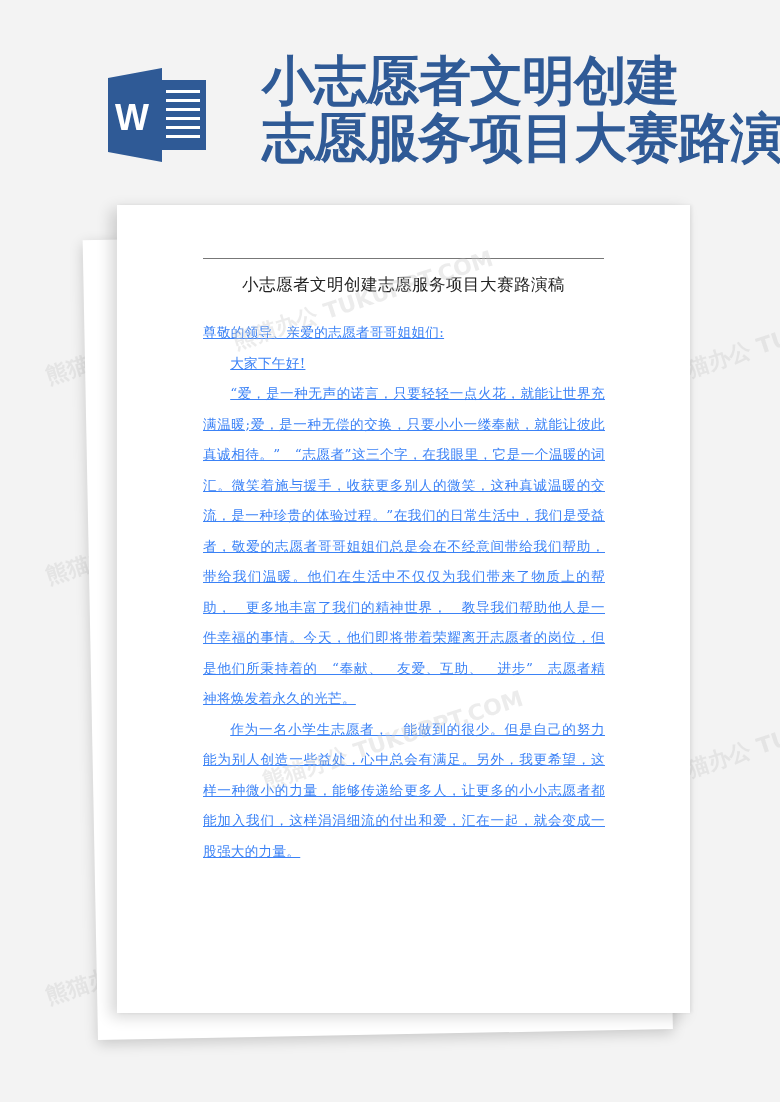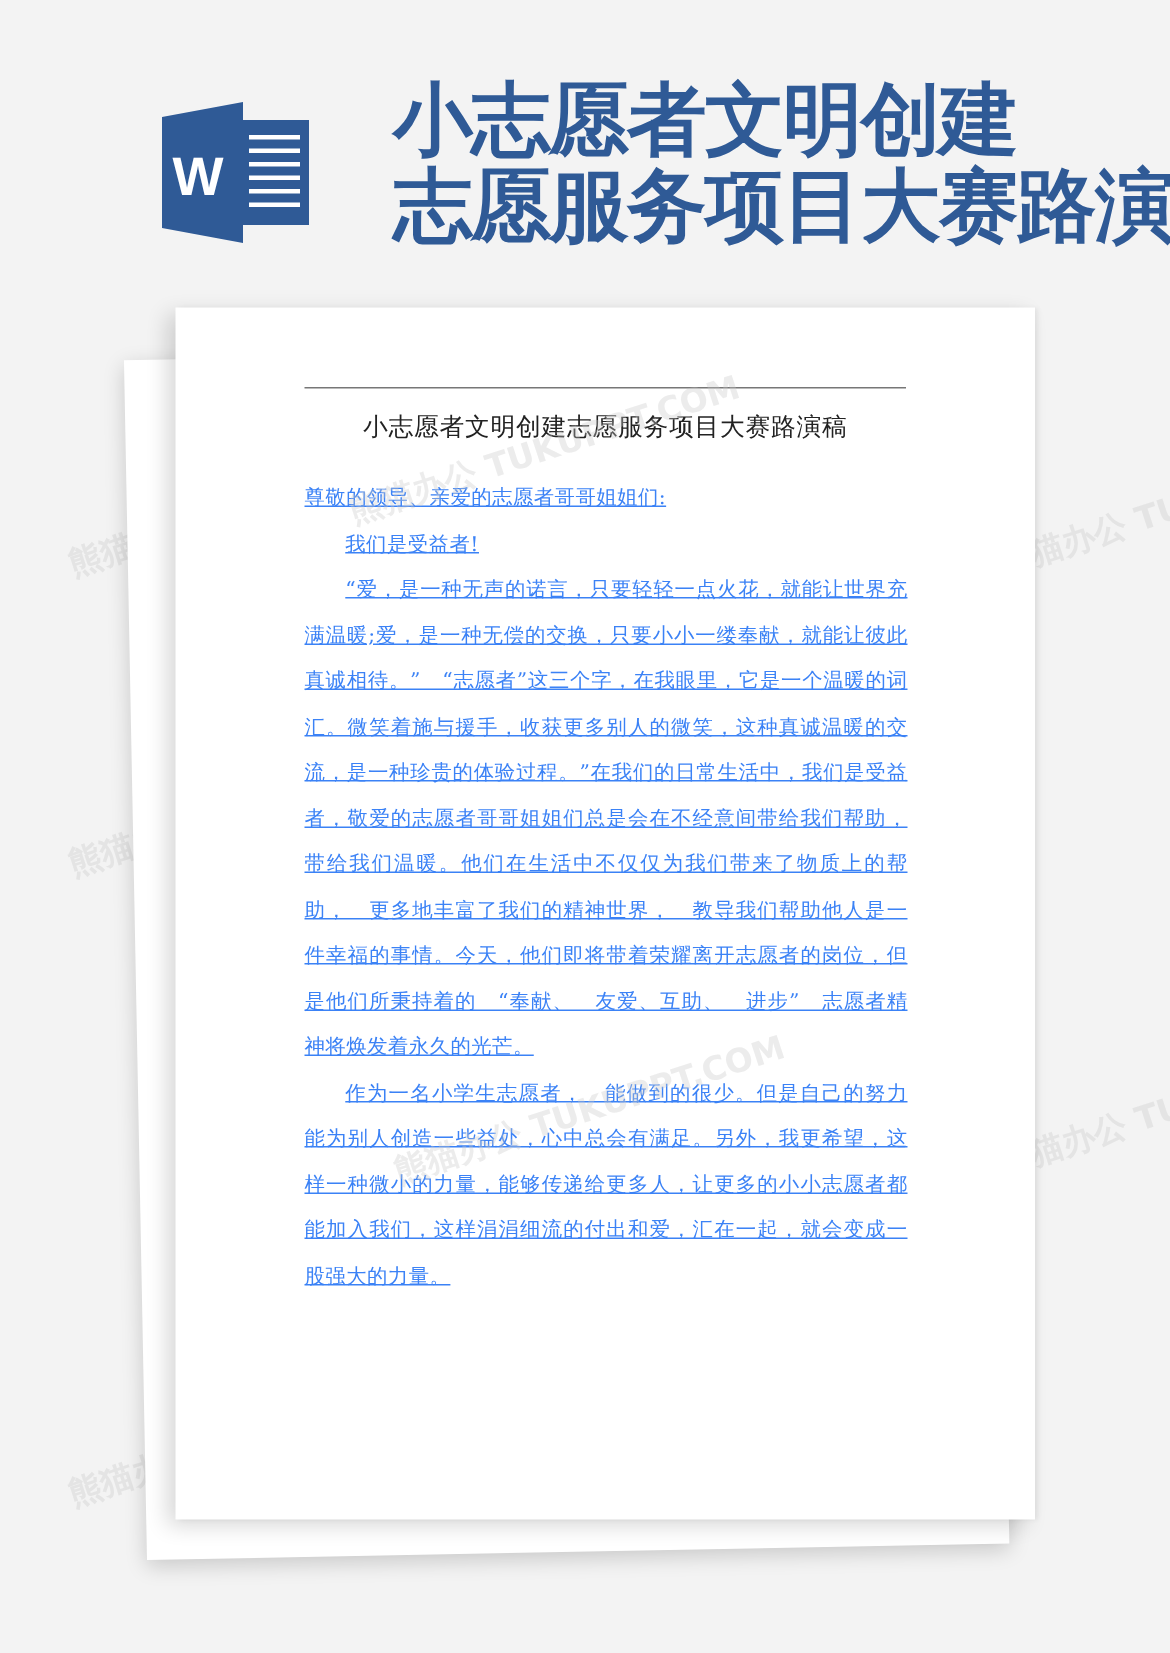--- a/index.html
+++ b/index.html
@@ -72,19 +72,19 @@
 <div class="watermark" style="left:660px;top:720px;">熊猫办公 TUKUPPT.COM</div>
 <div class="watermark" style="left:40px;top:940px;">熊猫办公 TUKUPPT.COM</div>
 
 <div class="page-back"></div>
 
 <div class="page">
   <div class="header-rule"></div>
   <div class="doc-title">小志愿者文明创建志愿服务项目大赛路演稿</div>
   <div class="body-text">
     <p>尊敬的领导、亲爱的志愿者哥哥姐姐们:</p>
-    <p class="indent">我们是受益者!</p>
+    <p class="indent">大家下午好!</p>
     <p class="indent">“爱，是一种无声的诺言，只要轻轻一点火花，就能让世界充满温暖;爱，是一种无偿的交换，只要小小一缕奉献，就能让彼此真诚相待。”　“志愿者”这三个字，在我眼里，它是一个温暖的词汇。微笑着施与援手，收获更多别人的微笑，这种真诚温暖的交流，是一种珍贵的体验过程。”在我们的日常生活中，我们是受益者，敬爱的志愿者哥哥姐姐们总是会在不经意间带给我们帮助，带给我们温暖。他们在生活中不仅仅为我们带来了物质上的帮助，　更多地丰富了我们的精神世界，　教导我们帮助他人是一件幸福的事情。今天，他们即将带着荣耀离开志愿者的岗位，但是他们所秉持着的　“奉献、　友爱、互助、　进步”　志愿者精神将焕发着永久的光芒。</p>
     <p class="indent">作为一名小学生志愿者，　能做到的很少。但是自己的努力能为别人创造一些益处，心中总会有满足。另外，我更希望，这样一种微小的力量，能够传递给更多人，让更多的小小志愿者都能加入我们，这样涓涓细流的付出和爱，汇在一起，就会变成一股强大的力量。</p>
   </div>
   <div class="watermark" style="left:110px;top:80px;">熊猫办公 TUKUPPT.COM</div>
   <div class="watermark" style="left:140px;top:520px;">熊猫办公 TUKUPPT.COM</div>
 </div>
 
 </body></html>

